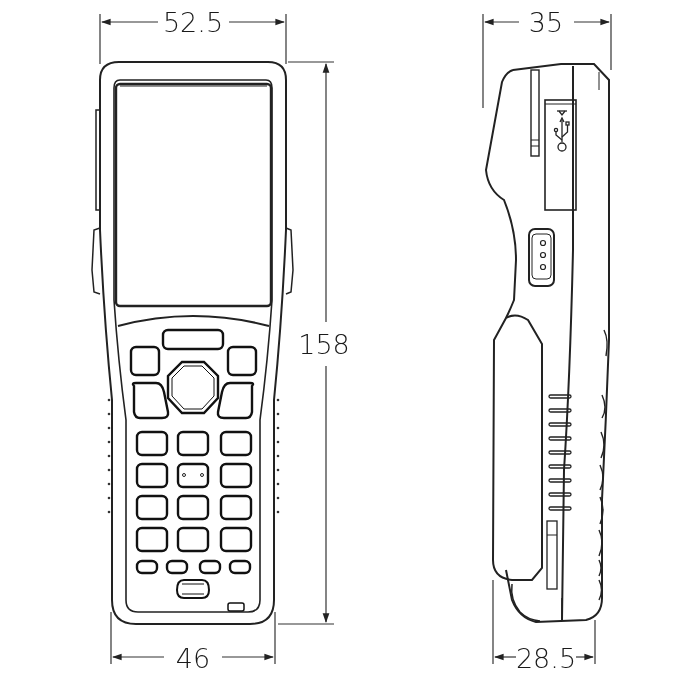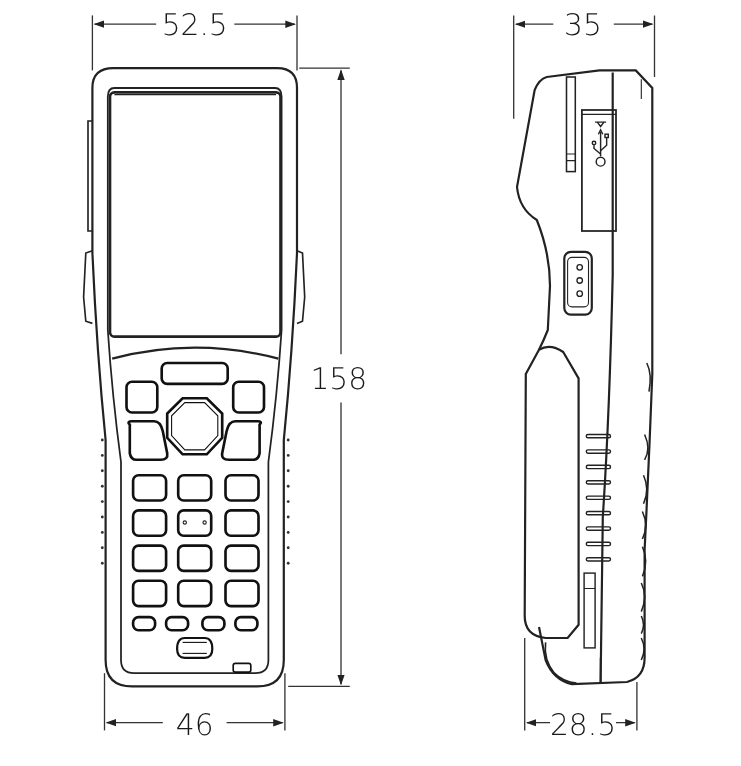--- a/index.html
+++ b/index.html
@@ -1,16 +1,16 @@
 <!DOCTYPE html>
 <html><head>
 <meta charset="utf-8">
 <style>
   html, body { margin: 0; padding: 0; background: #ffffff; }
-  #stage { position: relative; width: 608px; height: 696px; background: #ffffff; overflow: hidden; }
+  #stage { position: relative; width: 608px; height: 696px; background: #ffffff; overflow: hidden; margin-left: 16px; }
   svg { position: absolute; left: 0; top: 0; }
   .dim-label { font-family: "DejaVu Sans", sans-serif; font-size: 27px; fill: #1a1a1a; font-weight: 300; }
   .ln { stroke: #222; fill: none; }
   .dim { stroke: #333; stroke-width: 1.2; fill: none; }
 </style>
 </head>
 <body>
 
 <div id="stage">
 <svg width="674" height="696" viewBox="0 0 674 696">

